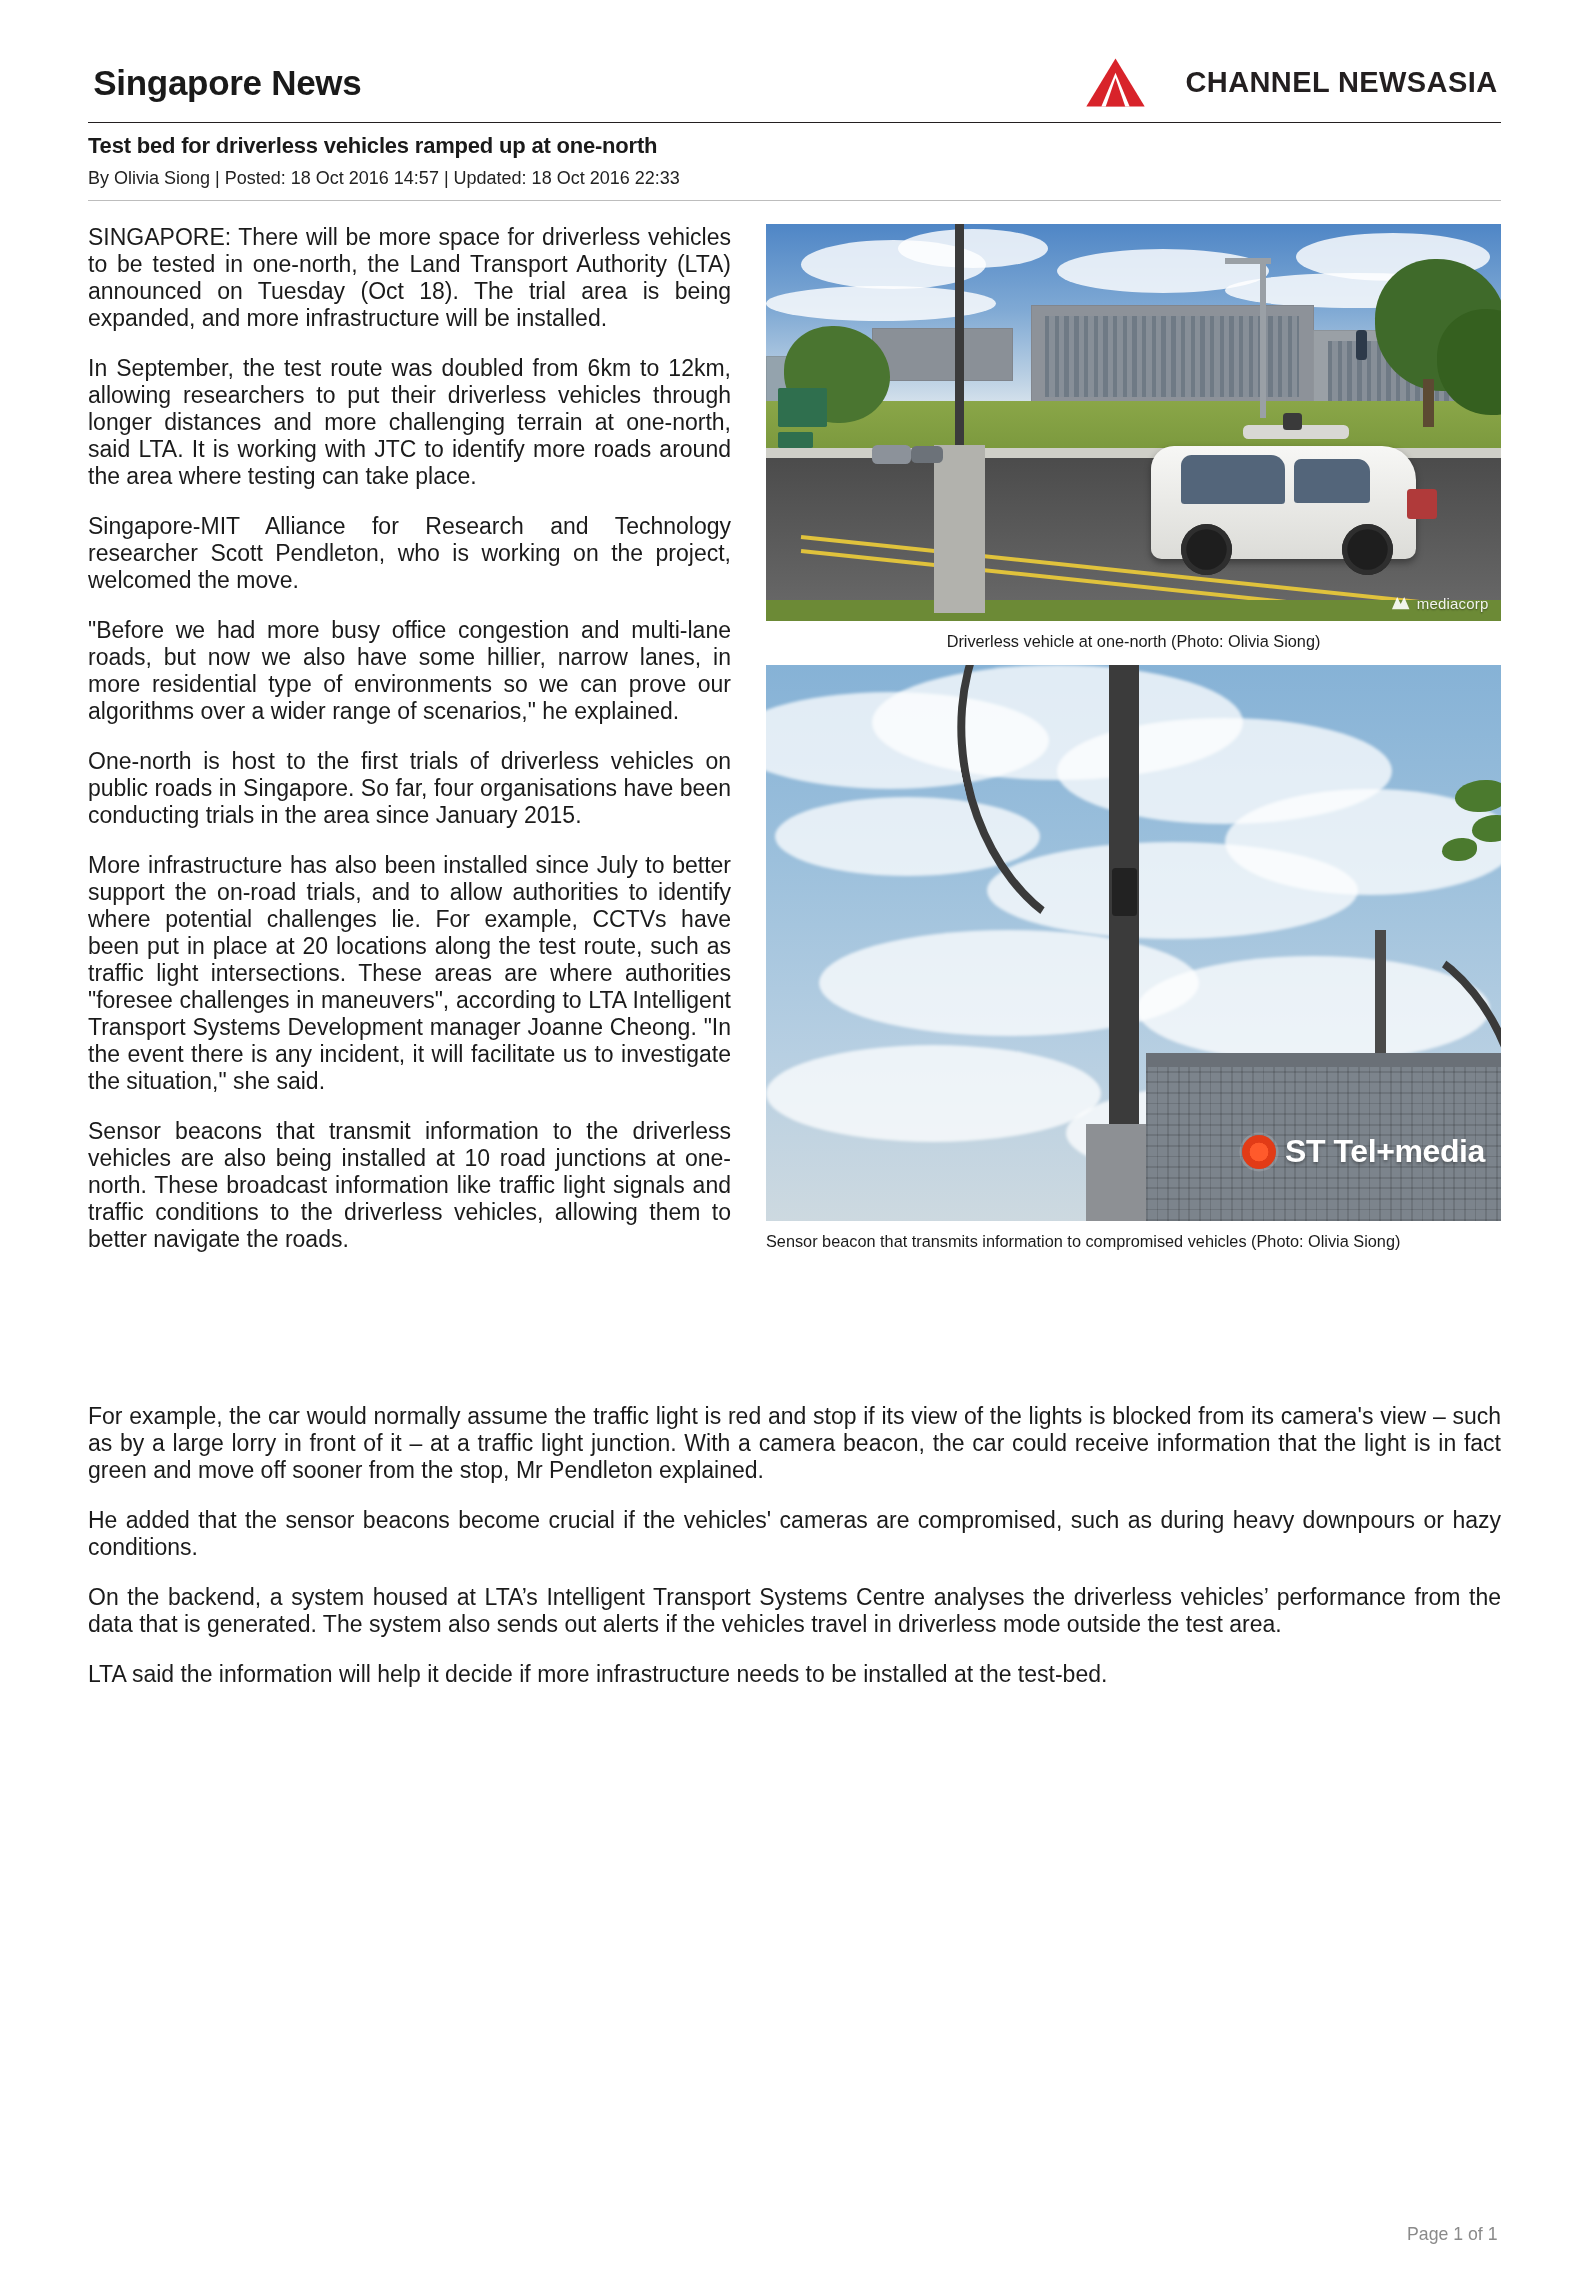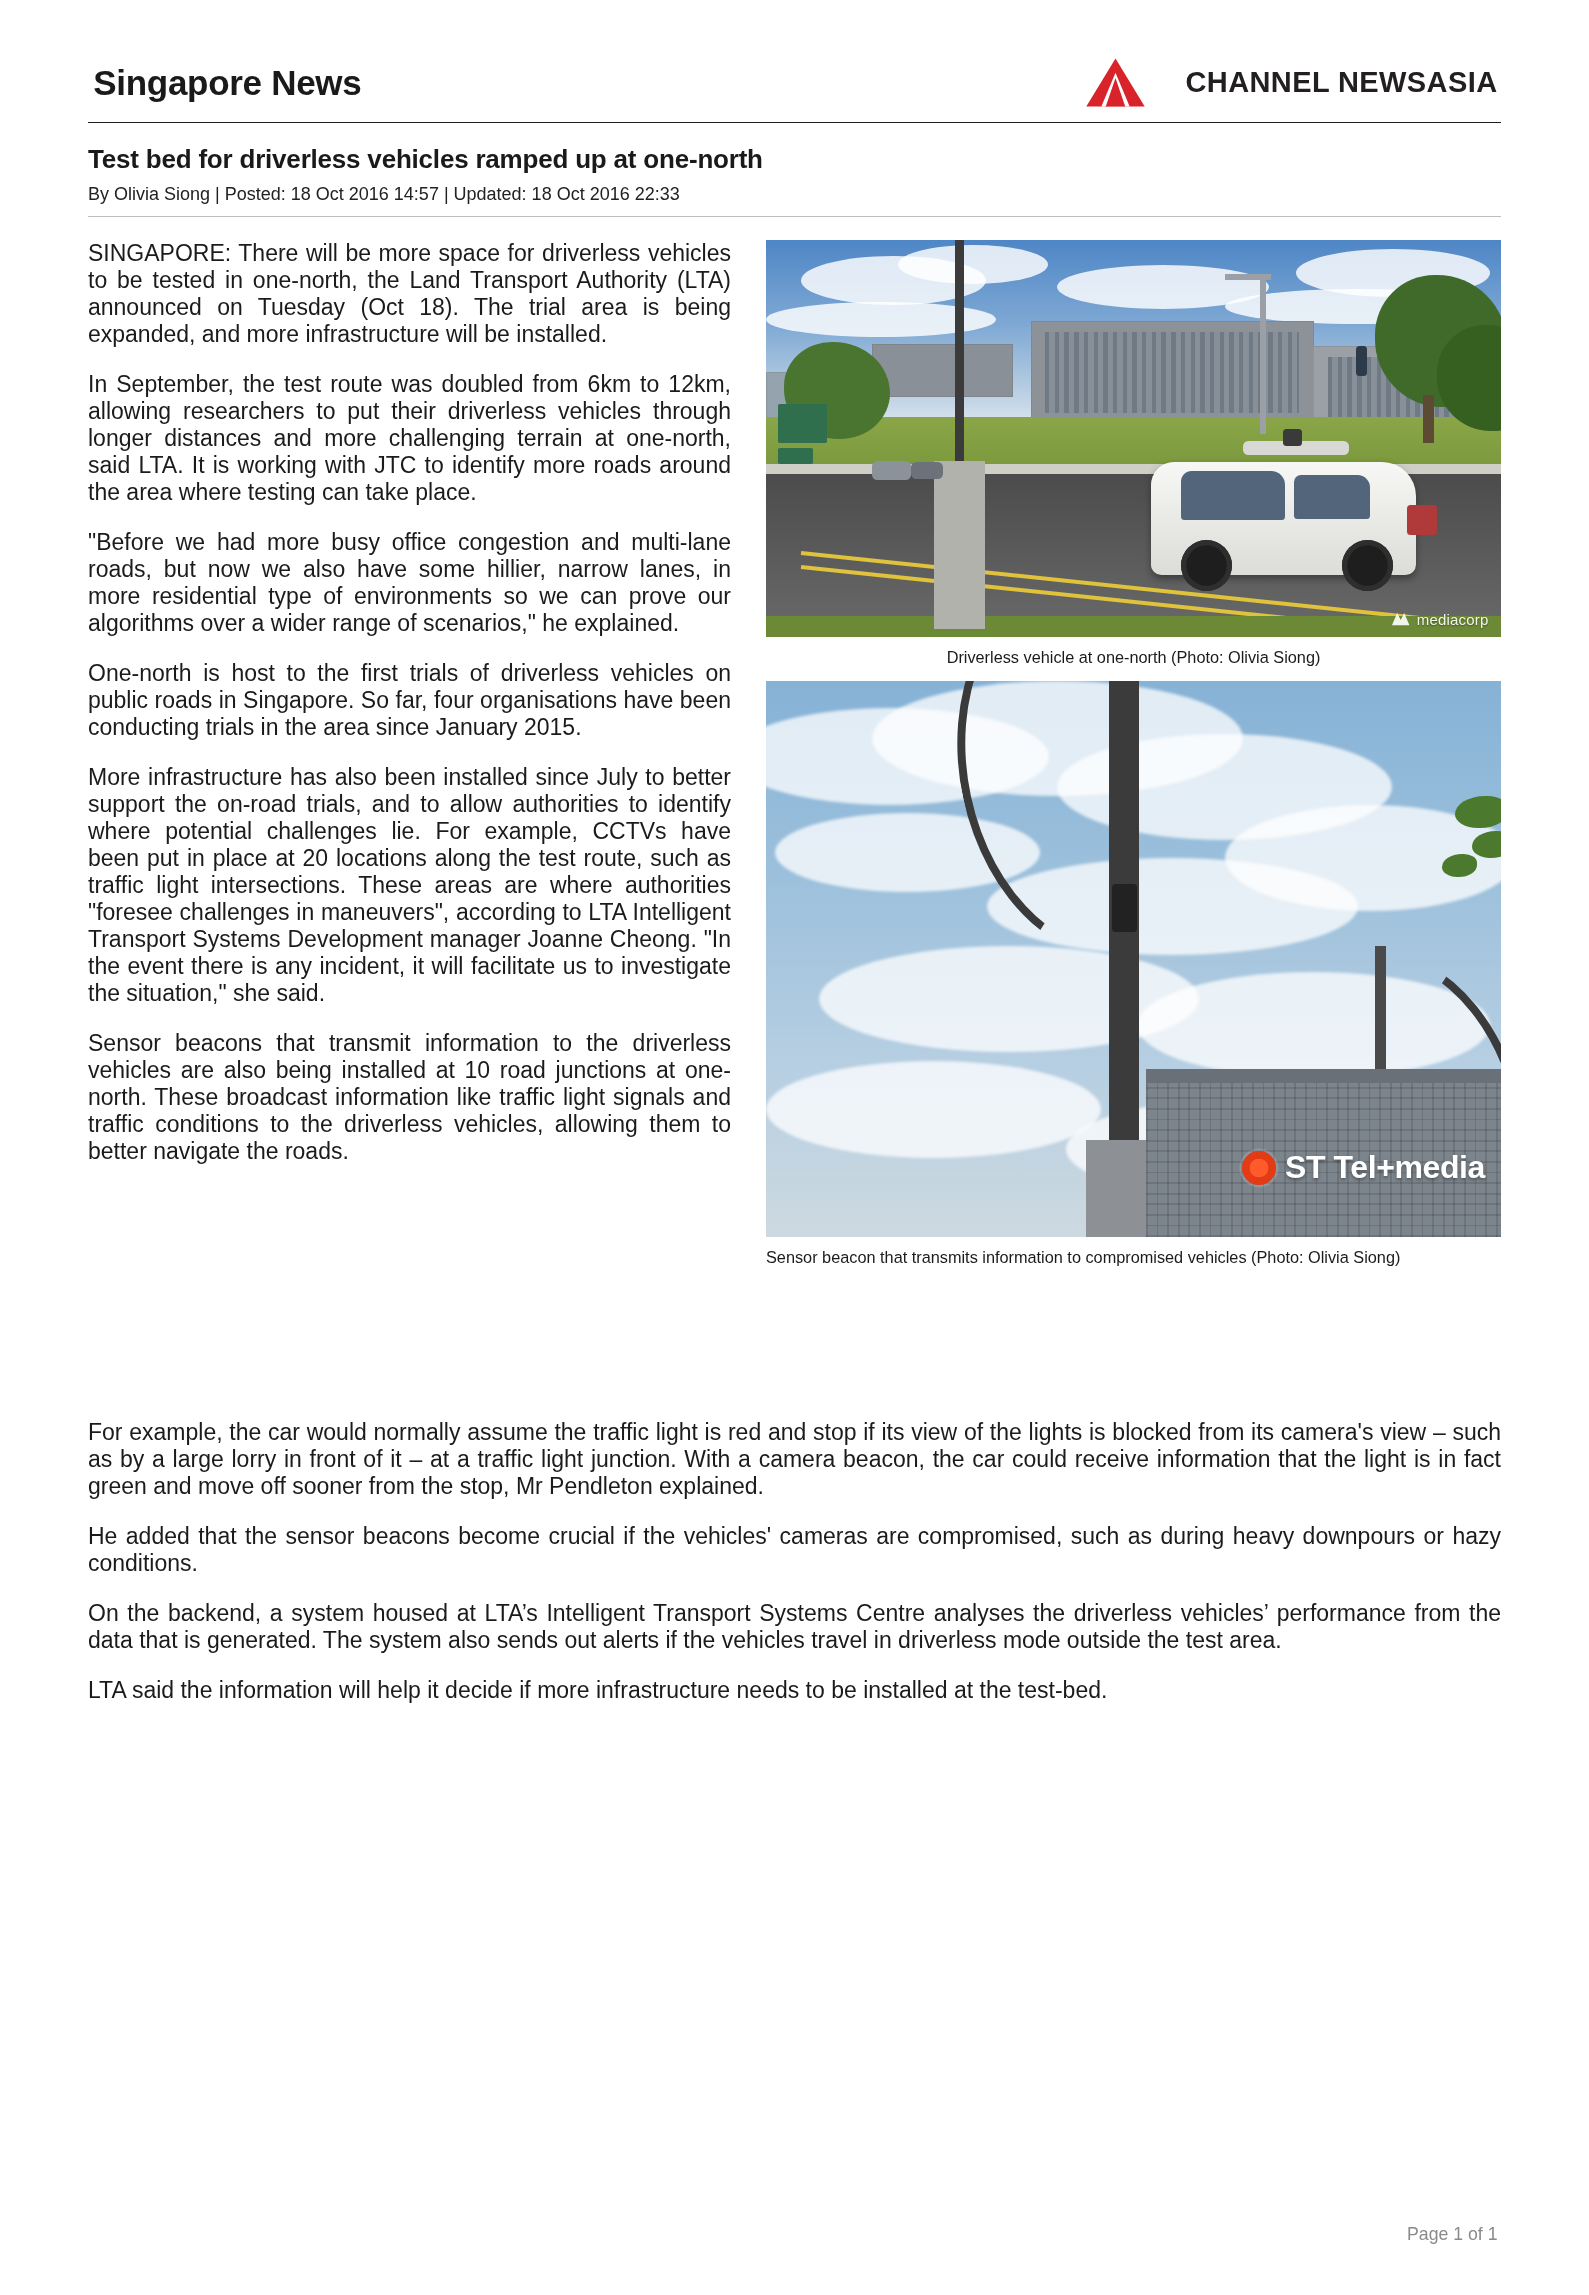--- a/index.html
+++ b/index.html
@@ -61,24 +61,24 @@
   .brand-name {
     font-size: 29px;
     font-weight: bold;
     color: #231f20;
     letter-spacing: 0.4px;
     white-space: nowrap;
   }
 
   
   .headline {
-    font-size: 26px;
+    font-size: 22px;
     font-weight: bold;
     color: #1a1a1a;
-    margin-top: 21px;
+    margin-top: 10px;
     letter-spacing: -0.2px;
   }
   .byline {
     font-size: 18px;
     color: #222222;
     margin-top: 8.8px;
     padding-bottom: 10.6px;
     border-bottom: 1.3px solid #bdbdbd;
   }
 
@@ -375,20 +375,21 @@
               </div>
             </div>
             <div class="caption">Sensor beacon that transmits information to compromised vehicles (Photo: Olivia Siong)</div>
           </div>
 
         </div>
 
         <div class="col-left">
           <p class="para">SINGAPORE: There will be more space for driverless vehicles to be tested in one-north, the Land Transport Authority (LTA) announced on Tuesday (Oct 18). The trial area is being expanded, and more infrastructure will be installed.</p>
           <p class="para">In September, the test route was doubled from 6km to 12km, allowing researchers to put their driverless vehicles through longer distances and more challenging terrain at one-north, said LTA. It is working with JTC to identify more roads around the area where testing can take place.</p>
+          <p class="para">Singapore-MIT Alliance for Research and Technology researcher Scott Pendleton, who is working on the project, welcomed the move.</p>
           <p class="para">"Before we had more busy office congestion and multi-lane roads, but now we also have some hillier, narrow lanes, in more residential type of environments so we can prove our algorithms over a wider range of scenarios," he explained.</p>
           <p class="para">One-north is host to the first trials of driverless vehicles on public roads in Singapore. So far, four organisations have been conducting trials in the area since January 2015.</p>
           <p class="para">More infrastructure has also been installed since July to better support the on-road trials, and to allow authorities to identify where potential challenges lie. For example, CCTVs have been put in place at 20 locations along the test route, such as traffic light intersections. These areas are where authorities "foresee challenges in maneuvers", according to LTA Intelligent Transport Systems Development manager Joanne Cheong. "In the event there is any incident, it will facilitate us to investigate the situation," she said.</p>
           <p class="para">Sensor beacons that transmit information to the driverless vehicles are also being installed at 10 road junctions at one-north. These broadcast information like traffic light signals and traffic conditions to the driverless vehicles, allowing them to better navigate the roads.</p>
         </div>
 
       </div>
 
       <div class="full">
         <p class="para">For example, the car would normally assume the traffic light is red and stop if its view of the lights is blocked from its camera's view – such as by a large lorry in front of it – at a traffic light junction. With a camera beacon, the car could receive information that the light is in fact green and move off sooner from the stop, Mr Pendleton explained.</p>

